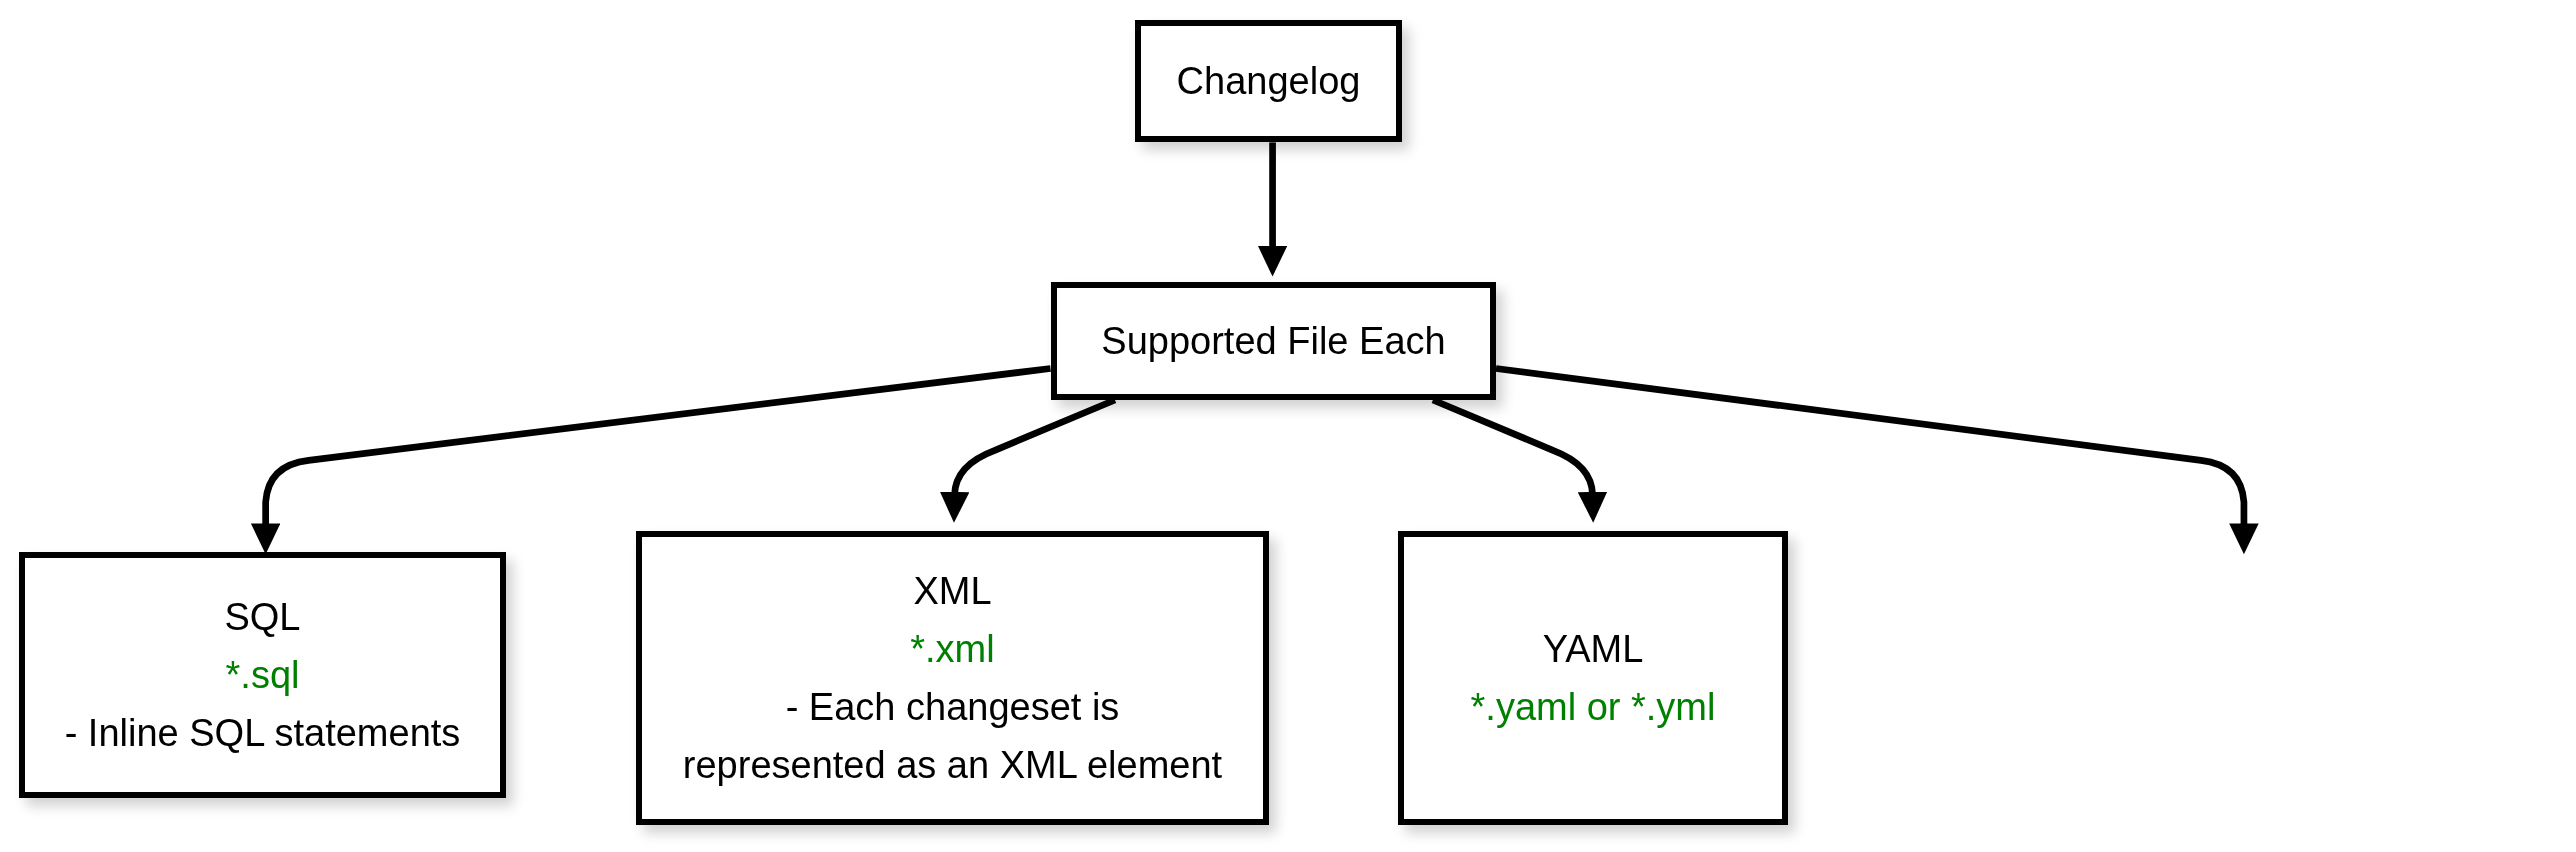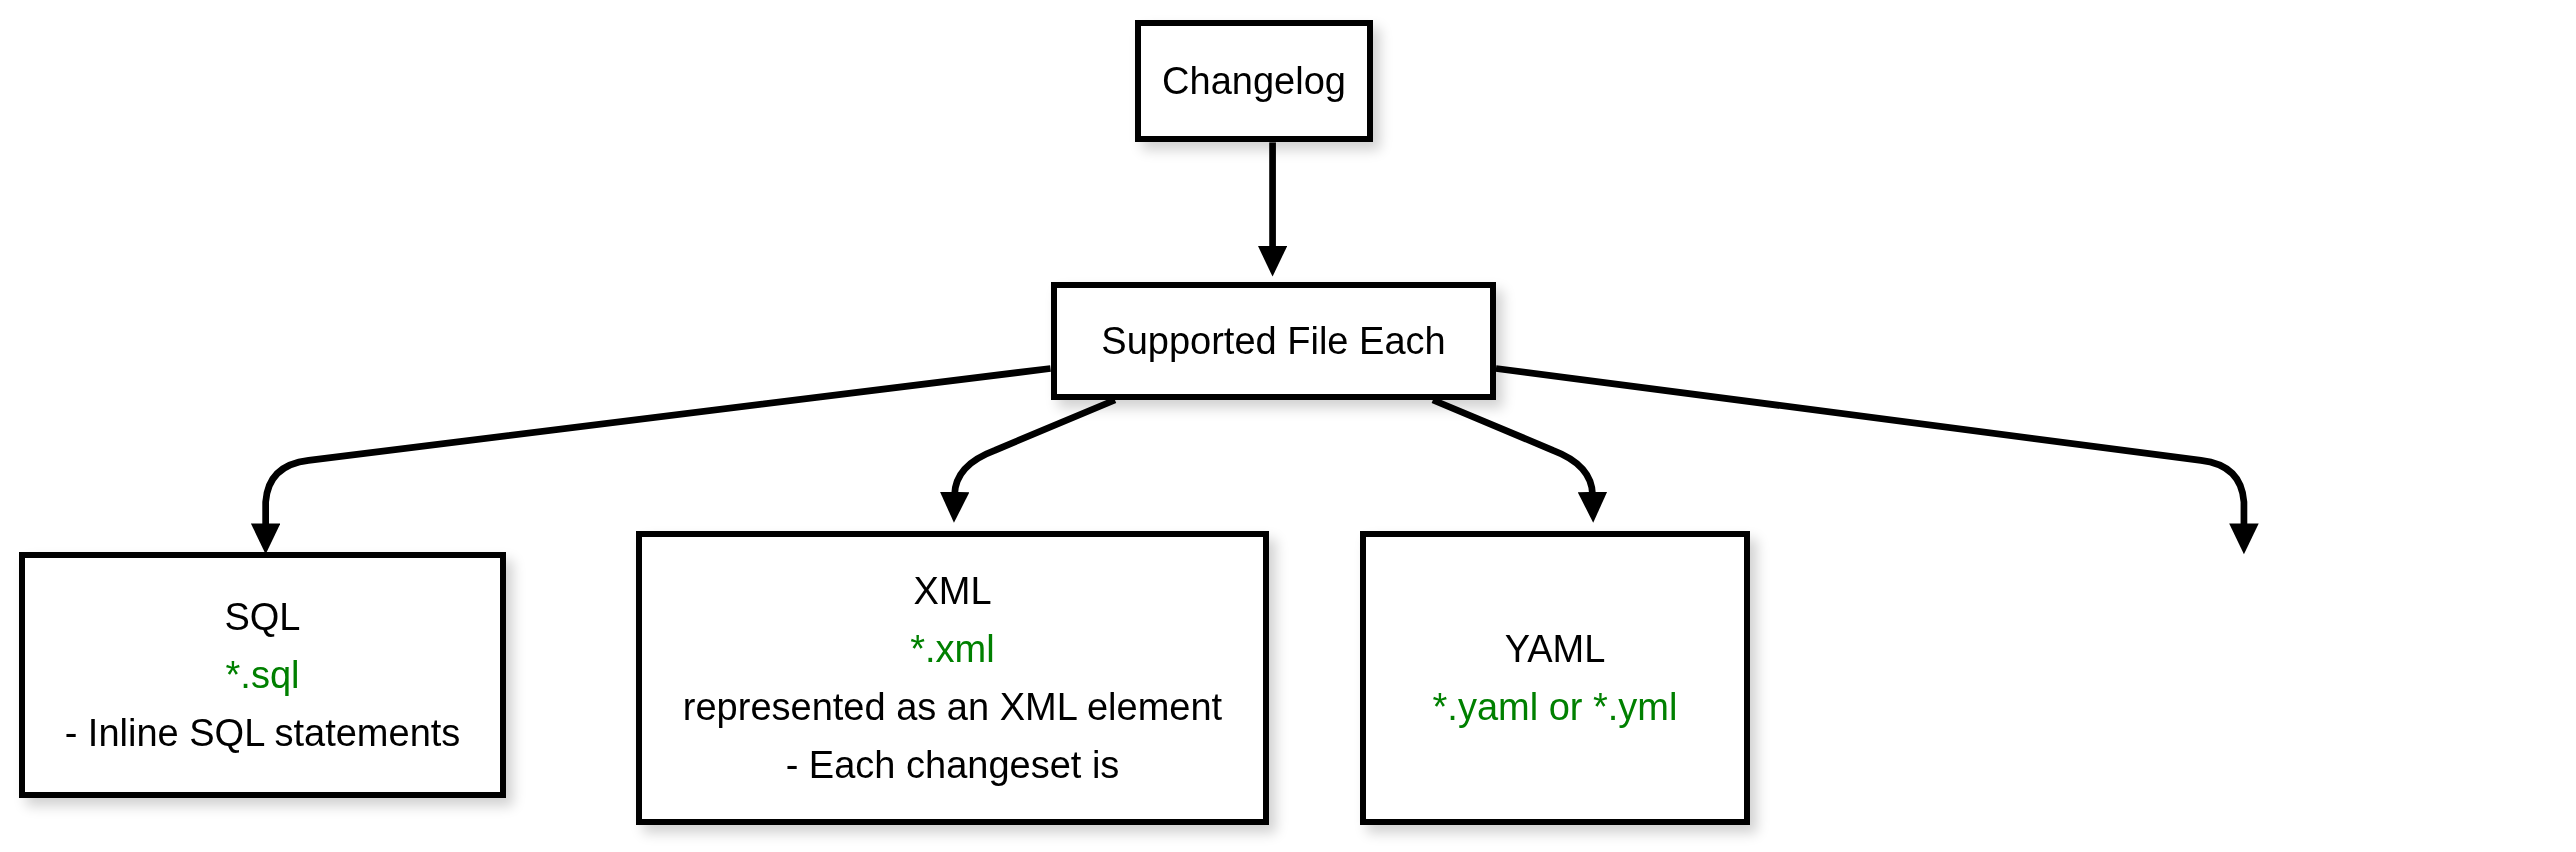--- a/index.html
+++ b/index.html
@@ -46,25 +46,25 @@
     line-height: 58px;
   }
   .node .line {
     display: block;
     white-space: nowrap;
   }
   .node .ext {
     color: var(--green, #008000);
   }
   
-  #node-changelog { left: 1135px; top: 20px;  width: 238px; height: 122px; text-align: center; }
+  #node-changelog { left: 1135px; top: 20px;  width: 267px; height: 122px; text-align: center; }
   #node-hub       { left: 1051px; top: 282px; width: 445px; height: 118px; }
   #node-sql       { left: 19px;   top: 552px; width: 487px; height: 246px; }
   #node-xml       { left: 636px;  top: 531px; width: 633px; height: 294px; }
-  #node-yaml      { left: 1360px; top: 531px; width: 390px; height: 294px; }
+  #node-yaml      { left: 1398px; top: 531px; width: 390px; height: 294px; }
   #node-json      { left: 1916px; top: 531px; width: 643px; height: 294px; }
 </style>
 </head>
 <body>
 
 <div class="canvas">
 
   <svg class="connectors" viewBox="0 0 3840 1271" xmlns="http://www.w3.org/2000/svg">
     <defs>
       <marker id="arrowhead" markerUnits="userSpaceOnUse" markerWidth="50" markerHeight="44" refX="4" refY="22" orient="auto">
@@ -88,22 +88,22 @@
 
   <div class="node" id="node-sql">
     <span class="line">SQL</span>
     <span class="line ext">*.sql</span>
     <span class="line">- Inline SQL statements</span>
   </div>
 
   <div class="node" id="node-xml">
     <span class="line">XML</span>
     <span class="line ext">*.xml</span>
+    <span class="line">- Each changeset is</span>
     <span class="line">represented as an XML element</span>
-    <span class="line">- Each changeset is</span>
   </div>
 
   <div class="node" id="node-yaml">
     <span class="line">YAML</span>
     <span class="line ext">*.yaml or *.yml</span>
   </div>
 
 
 </div>
 

